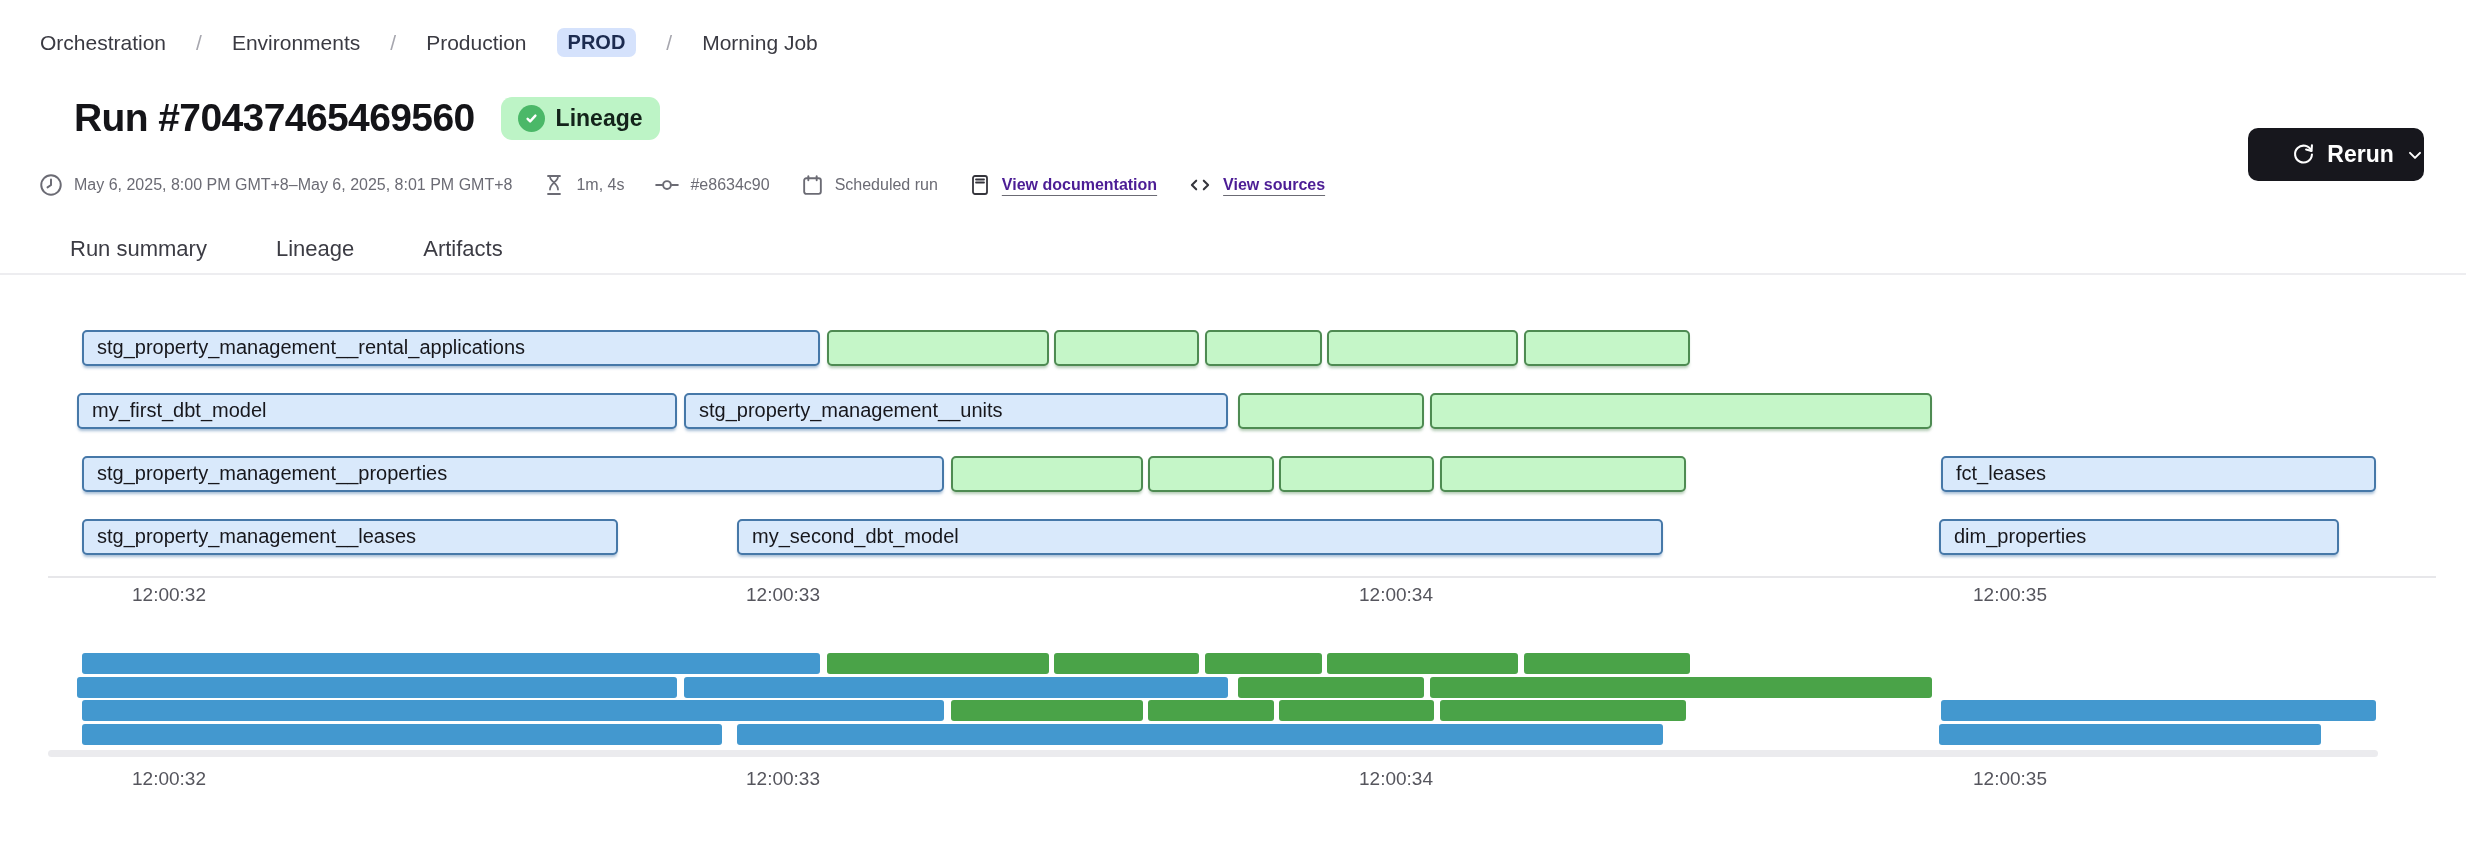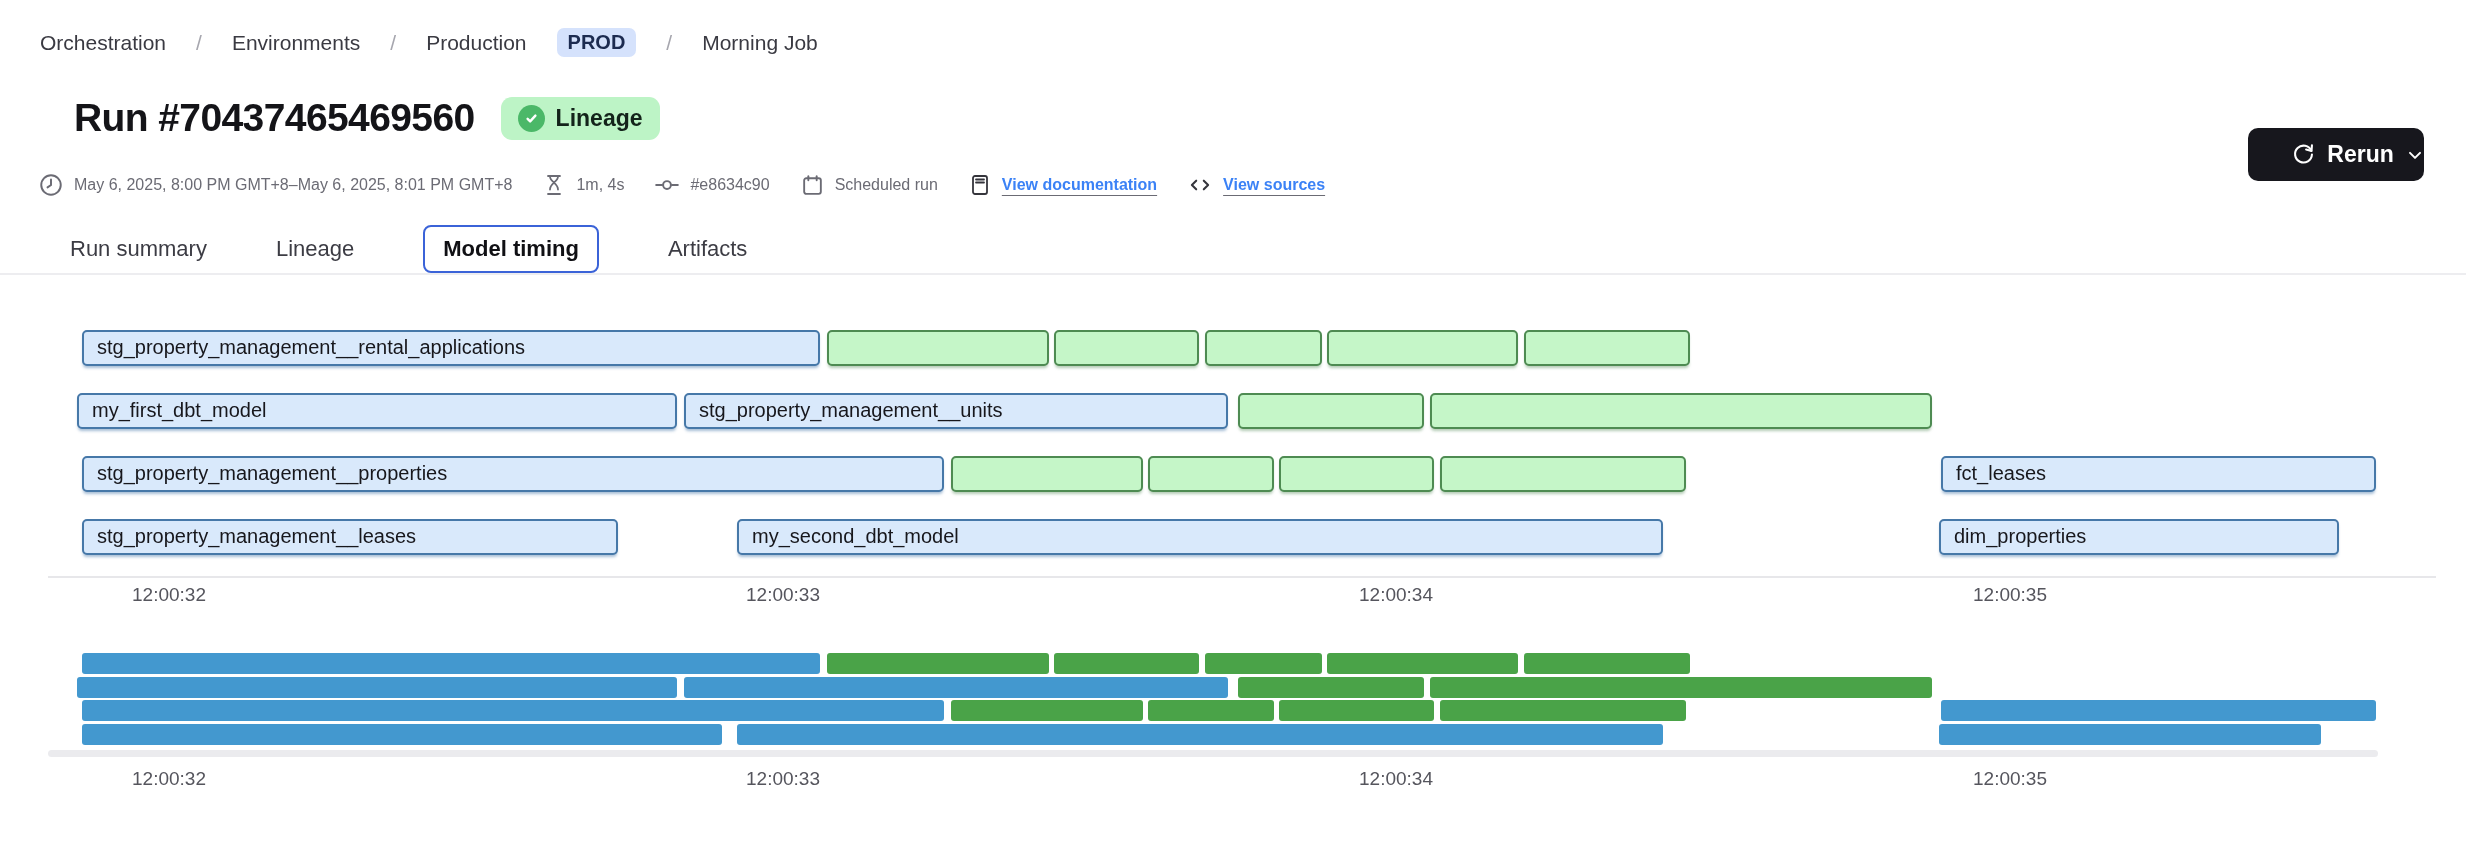--- a/index.html
+++ b/index.html
@@ -25,21 +25,21 @@
   
   .rerun-btn { position:absolute; top:128px; left:2248px; width:176px; height:53px;
                background:#17171d; color:#fff; border:none; border-radius:10px;
                display:flex; align-items:center; justify-content:center; gap:11px;
                font-family:"Liberation Sans", sans-serif; font-size:23px; font-weight:700; cursor:pointer;padding-left:44px; }
 
   
   .meta-row { position:absolute; top:172px; left:38px; display:flex; align-items:center; gap:30px;
               font-size:16px; color:#6b6b74; }
   .meta-item { display:flex; align-items:center; gap:10px; }
-  .meta-link { color:#3b82f6; font-weight:700; text-decoration:underline; text-underline-offset:5px;
+  .meta-link { color:#4c1d95; font-weight:700; text-decoration:underline; text-underline-offset:5px;
                text-decoration-color:#6b6b74; }
   .icon { display:inline-flex; flex:none; }
 
   
   .tabs { position:absolute; top:224px; left:48px; display:flex; align-items:center; gap:47px; height:50px; }
   .tab { font-size:22px; color:#3c3c44; cursor:pointer;margin-left:22px; }
   .tab.active { font-weight:700; color:#101014; border:2.5px solid #3b63d8; border-radius:8px;
                 padding:9px 18px; background:#fff; }
   .tabs-divider { position:absolute; top:273px; left:0; width:2466px; height:2px; background:#ededf0; }
 
@@ -161,21 +161,20 @@
             <polyline points="15.5 8 19.5 12 15.5 16"></polyline>
           </svg>
       </span>
       <a class="meta-link">View sources</a>
     </div>
   </div>
 
   <div class="tabs">
     <span class="tab">Run summary</span>
     <span class="tab">Lineage</span>
-    <span class="tab active">Model timing</span>
     <span class="tab">Artifacts</span>
   </div>
   <div class="tabs-divider"></div>
 
   <div id="gantt-main">
       <div class="gbar blue" style="left: 82px; top: 330px; width: 738px;">stg_property_management__rental_applications</div>
       <div class="gbar green" style="left: 827px; top: 330px; width: 222px;"></div>
       <div class="gbar green" style="left: 1054px; top: 330px; width: 145px;"></div>
       <div class="gbar green" style="left: 1205px; top: 330px; width: 117px;"></div>
       <div class="gbar green" style="left: 1327px; top: 330px; width: 191px;"></div>

